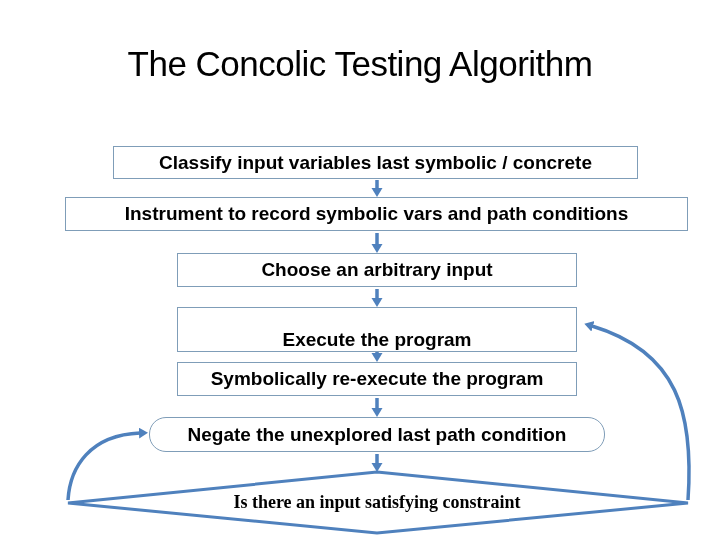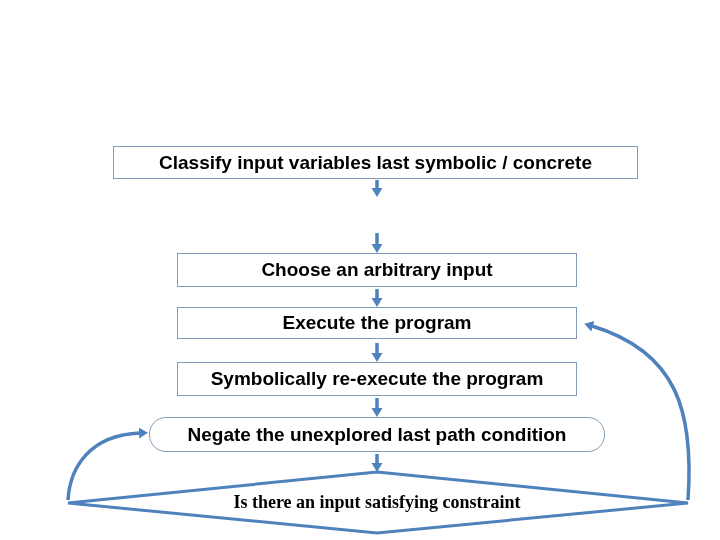--- a/index.html
+++ b/index.html
@@ -18,34 +18,35 @@
   .arrowhead{fill:var(--connector);}
   .step-box{
     position:absolute;display:flex;align-items:center;justify-content:center;
     background:#ffffff;border:1.5px solid var(--box-border);
     font-size:19px;font-weight:600;color:var(--text);white-space:nowrap;
     box-sizing:border-box;
   }
   .box1{left:113px;top:146px;width:525px;height:33px;}
   .box2{left:65px; top:197px;width:623px;height:34px;}
   .box3{left:177px;top:253px;width:400px;height:34px;}
-  .box4{left:177px;top:307px;width:400px;height:32px;}
+  .box4{left:177px;top:307px;width:400px;height:45px;align-items:flex-end;}
   .box5{left:177px;top:362px;width:400px;height:34px;}
   .box6{left:149px;top:417px;width:456px;height:35px;border-radius:17px;}
   .decision-label{
     position:absolute;left:137px;top:492px;width:480px;text-align:center;
     font-family:"Liberation Serif",serif;font-size:18px;font-weight:700;
     color:var(--text);white-space:nowrap;
   }
 </style>
 </head>
 <body>
 
 <div class="slide" style="--connector: #4f81bd; --box-border: #7f9db8; --text: #000000;">
 
+  <div class="title">The Concolic Testing Algorithm</div>
 
   <svg class="connectors" viewBox="0 0 720 540" xmlns="http://www.w3.org/2000/svg">
     <defs>
       <marker id="arrow" markerUnits="userSpaceOnUse" markerWidth="10" markerHeight="12" refX="1" refY="5.5" orient="auto">
         <path class="arrowhead" d="M0,0 L9,5.5 L0,11 Z"></path>
       </marker>
     </defs>
 
     <polygon class="diamond-shape" points="377,472 688,503 377,533 68,503"></polygon>
 
@@ -57,20 +58,23 @@
     <line class="connector" x1="377" y1="454" x2="377" y2="464" marker-end="url(#arrow)"></line>
 
     <path class="connector" d="M 68 500 C 70 467, 90 435, 140 433" marker-end="url(#arrow)"></path>
 
     <path class="connector" d="M 688 500 C 694 413, 678 352, 592 326" marker-end="url(#arrow)"></path>
   </svg>
 
   <div class="step-box box1">
     <span>Classify input variables last symbolic / concrete</span>
   </div>
+  <div class="step-box box2">
+    <span>Instrument to record symbolic vars and path conditions</span>
+  </div>
   <div class="step-box box3">
     <span>Choose an arbitrary input</span>
   </div>
   <div class="step-box box4">
     <span>Execute the program</span>
   </div>
   <div class="step-box box5">
     <span>Symbolically re-execute the program</span>
   </div>
   <div class="step-box box6">

